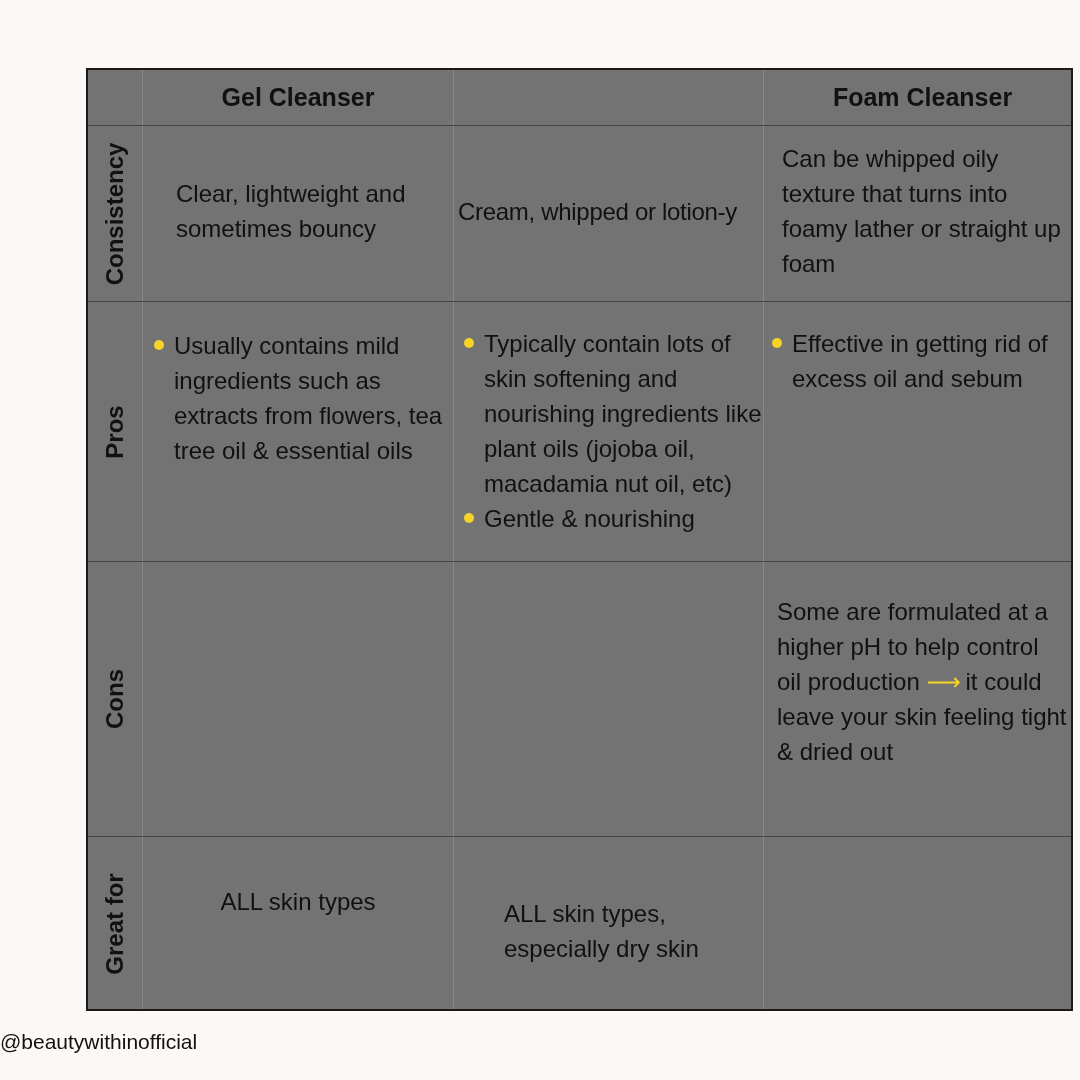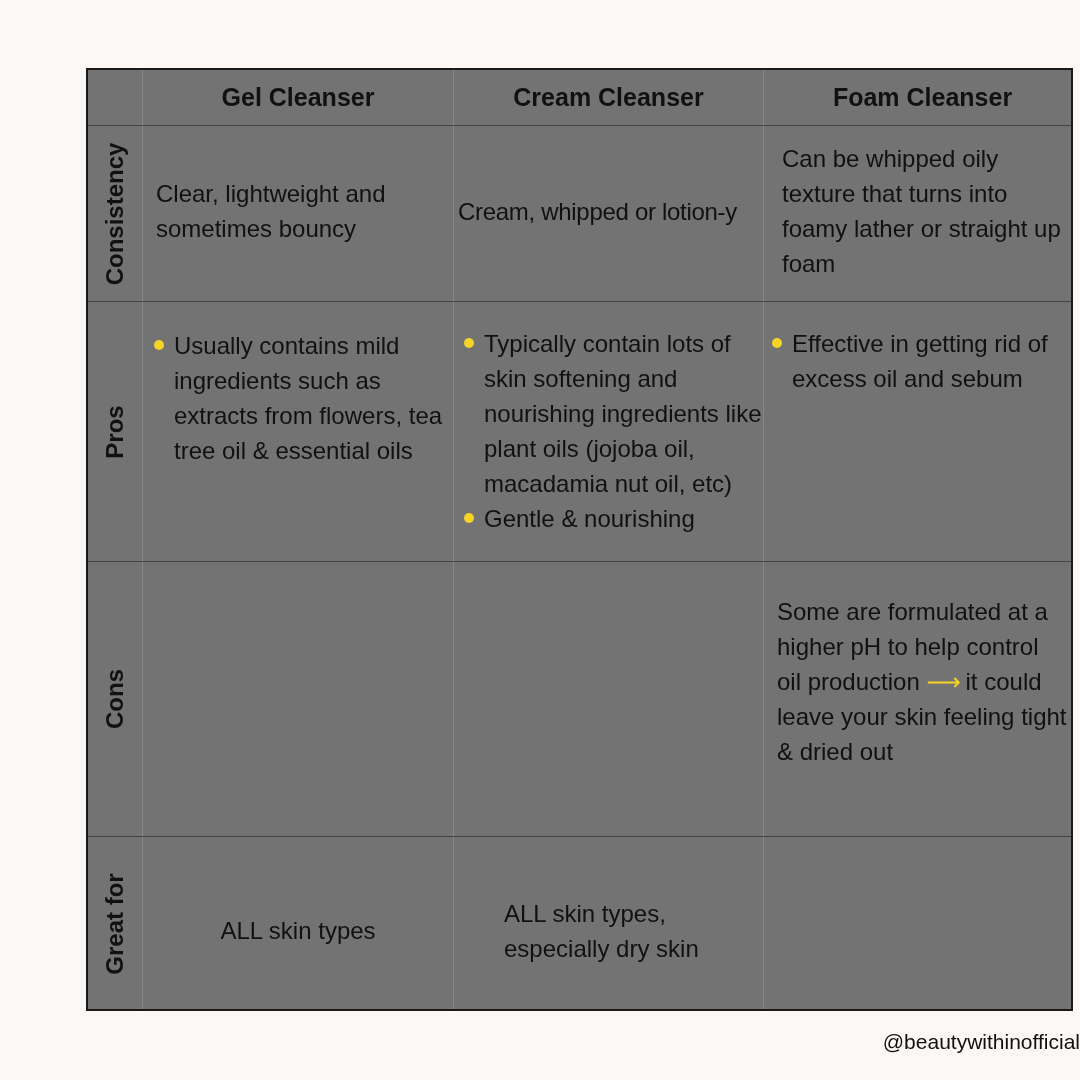--- a/index.html
+++ b/index.html
@@ -23,53 +23,52 @@
     transform:rotate(-90deg); white-space:nowrap; font-weight:bold; font-size:24px;
   }
   ul { list-style:none; margin:0; padding:0; }
   li { position:relative; padding-left:22px; }
   li::before {
     content:""; position:absolute; left:2px; top:12px; width:10px; height:10px;
     border-radius:50%; background:var(--accent, #f5d327);
   }
   .arrow { color:#f5d327; font-weight:normal; letter-spacing:-2px; }
   .footer {
-    position:absolute; left:0; right:0; top:1030px; text-align:right; font-size:21px;
+    position:absolute; left:0; right:0; top:1030px; text-align:left; font-size:21px;
   }
 </style>
 </head>
 <body>
 
 <div class="table">
   <div class="vline" style="left:54px"></div>
   <div class="vline" style="left:365px"></div>
   <div class="vline" style="left:675px"></div>
   <div class="hline" style="top:55px"></div>
   <div class="hline" style="top:231px"></div>
   <div class="hline" style="top:491px"></div>
   <div class="hline" style="top:766px"></div>
 
   <div class="cell hdr" style="left:55px;top:0;width:310px;height:55px">Gel Cleanser</div>
-  <div class="cell hdr" style="left:366px;top:0;width:309px;height:55px">Cream Cleanser</div>
   <div class="cell hdr" style="left:680px;top:0;width:309px;height:55px">Foam Cleanser</div>
 
   <div class="rowlabel" style="left:0;top:56px;width:54px;height:175px">
       <span>Consistency</span>
     </div>
   <div class="rowlabel" style="left:0;top:232px;width:54px;height:259px">
       <span>Pros</span>
     </div>
   <div class="rowlabel" style="left:0;top:492px;width:54px;height:274px">
       <span>Cons</span>
     </div>
   <div class="rowlabel" style="left:0;top:767px;width:54px;height:174px">
       <span>Great for</span>
     </div>
 
-  <div class="cell" style="left:68px;top:106px;width:270px">Clear, lightweight and sometimes bouncy</div>
+  <div class="cell" style="left:88px;top:106px;width:270px">Clear, lightweight and sometimes bouncy</div>
   <div class="cell" style="left:370px;top:124px;width:305px;letter-spacing:-0.3px">Cream, whipped or lotion-y</div>
   <div class="cell" style="left:694px;top:71px;width:285px">Can be whipped oily texture that turns into foamy lather or straight up foam</div>
 
   <div class="cell" style="left:64px;top:258px;width:292px">
     <ul>
       <li>Usually contains mild ingredients such as extracts from flowers, tea tree oil &amp; essential oils</li>
     </ul>
   </div>
   <div class="cell" style="left:374px;top:256px;width:300px">
     <ul>
@@ -82,17 +81,17 @@
     <span class="arrow">⟶</span>
     <span>it could leave your skin feeling tight &amp; dried out</span>
   </div>
 
   <div class="cell" style="left:682px;top:256px;width:300px">
     <ul>
       <li>Effective in getting rid of excess oil and sebum</li>
     </ul>
   </div>
 
-  <div class="cell" style="left:55px;top:843px;width:310px;text-align:center">ALL skin types</div>
+  <div class="cell" style="left:55px;top:814px;width:310px;text-align:center">ALL skin types</div>
   <div class="cell" style="left:416px;top:826px;width:230px">ALL skin types, especially dry skin</div>
 </div>
 
 <div class="footer">@beautywithinofficial</div>
 
 </body></html>

